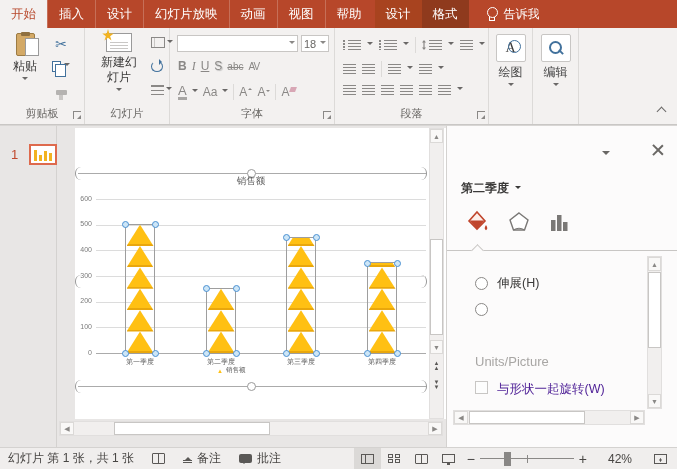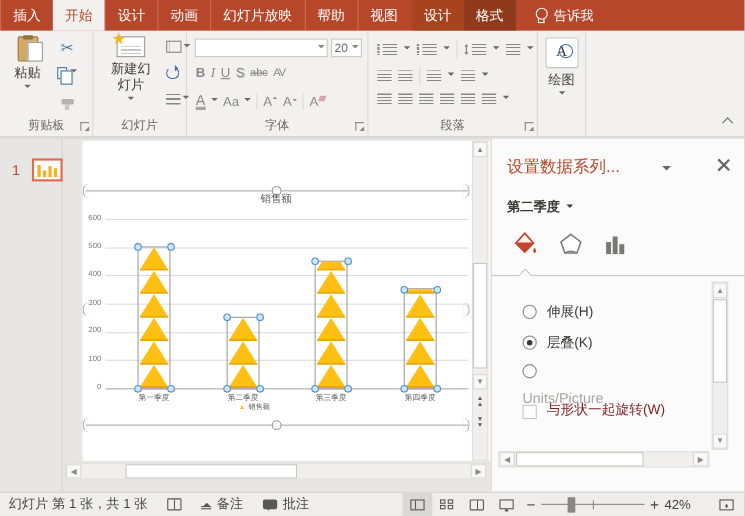--- a/index.html
+++ b/index.html
@@ -131,21 +131,21 @@
 .psection{position:absolute;left:14px;top:54px;font-weight:bold;font-size:12px;color:#3B3A39;display:flex;align-items:center;gap:6px}
 .psection .caret{border-top-color:#3B3A39}
 .picon{position:absolute;top:82px;width:28px;height:28px;display:flex;align-items:center;justify-content:center}
 .pdiv{position:absolute;left:0;right:0;top:124px;border-top:1px solid #C8C6C4}
 .pdiv::after{content:'';position:absolute;left:26px;top:-5px;width:8px;height:8px;background:#FCFBFB;border-left:1px solid #C8C6C4;border-top:1px solid #C8C6C4;transform:rotate(45deg)}
 .popts{position:absolute;left:28px;top:149px;display:flex;flex-direction:column;gap:11px}
 .opt{display:flex;align-items:center;gap:9px;font-size:12.5px;color:#3B3A39}
 .radio{width:13px;height:13px;border:1px solid #8A8886;border-radius:50%;background:#fff;position:relative;flex:none}
 .radio.checked::after{content:'';position:absolute;left:3px;top:3px;width:5px;height:5px;background:#3B3A39;border-radius:50%}
 .punits{position:absolute;left:28px;top:228px;font-size:13px;color:#A8A6A4}
-.pcheck{position:absolute;left:28px;top:238px;display:flex;align-items:flex-end;gap:9px;font-size:12.5px;color:#7f1d1d}
+.pcheck{position:absolute;left:28px;top:255px;display:flex;align-items:flex-start;gap:9px;font-size:12.5px;color:#4c1d95}
 .cb{width:13px;height:13px;border:1px solid #C8C6C4;background:#FDFDFD;flex:none}
 .pvsb{position:absolute;left:200px;top:130px;width:15px;height:153px;background:#F1EFEE;border:1px solid #E1DFDE}
 .pvthumb{position:absolute;left:0;top:15px;width:13px;height:76px;background:#fff;border:1px solid #C8C6C4}
 .phsb{position:absolute;left:6px;top:284px;width:192px;height:15px;background:#F1EFEE;border:1px solid #E1DFDE}
 .phthumb{position:absolute;left:15px;top:0;width:116px;height:13px;background:#fff;border:1px solid #C8C6C4}
 
 
 .statusbar{position:absolute;left:0;top:447px;width:677px;height:22px;background:#F0EEED;border-top:1px solid #D4D2D0;display:flex;align-items:center;font-size:12px;color:#484644}
 .sitem{display:flex;align-items:center;gap:5px;margin-left:18px}
 .sitem:first-child{margin-left:8px}
@@ -162,39 +162,39 @@
 .ic-grid{display:grid;grid-template-columns:5px 5px;gap:1.5px}
 .ic-grid i{width:5px;height:4px;border:1px solid #5A5856}
 .ic-read{width:13px;height:10px;border:1px solid #5A5856;border-radius:1px;background:linear-gradient(90deg,transparent 5.5px,#5A5856 5.5px 6.5px,transparent 6.5px)}
 .ic-show{position:relative;width:13px;height:9px;border:1px solid #5A5856}
 .ic-show::after{content:'';position:absolute;left:4px;bottom:-3px;width:3px;height:2px;background:#5A5856}
 .zminus,.zplus{font-size:14px;color:#484644;padding:0 5px}
 .zslider{position:relative;width:94px;height:14px}
 .zslider::before{content:'';position:absolute;left:0;right:0;top:6.5px;height:1px;background:#8A8886}
 .zslider::after{content:'';position:absolute;left:47px;top:3px;width:1px;height:8px;background:#8A8886}
 .zthumb{position:absolute;left:24px;top:0;width:7px;height:14px;background:#898785}
-.zval{width:40px;text-align:left;margin-right:6px}
+.zval{width:40px;text-align:right;margin-right:18px}
 .ic-fit{position:relative;width:13px;height:10px;border:1px solid #5A5856;margin-right:10px;margin-left:4px}
 .ic-fit::before{content:'';position:absolute;left:2px;top:3px;border:2.5px solid transparent;border-right-color:#5A5856}
 .ic-fit::after{content:'';position:absolute;right:2px;top:3px;border:2.5px solid transparent;border-left-color:#5A5856}
 </style>
 </head>
 <body>
 
 <div class="app">
 
   <div class="tabbar">
     <div class="tabs">
+        <span class="tab active">开始</span>
         <span class="tab">插入</span>
-        <span class="tab active">开始</span>
         <span class="tab">设计</span>
+        <span class="tab">幻灯片放映</span>
         <span class="tab">动画</span>
-        <span class="tab">幻灯片放映</span>
+        <span class="tab">视图</span>
         <span class="tab">帮助</span>
-        <span class="tab">视图</span>
       </div>
     <div class="ctx">
         <span class="tab">设计</span>
         <span class="tab activectx">格式</span>
       </div>
     <div class="tellme">
       <span class="bulb"></span>
       <span>告诉我</span>
     </div>
 
@@ -242,21 +242,21 @@
         </span>
       <div class="glabel">幻灯片</div>
     </div>
 
     <div class="group g-font">
       <div class="combo fname">
           <span></span>
           <span class="caret"></span>
         </div>
       <div class="combo fsize">
-          <span>20</span>
+          <span>18</span>
           <span class="caret"></span>
         </div>
       <div class="fbtns">
           <span class="fb b">B</span>
           <span class="fb i">I</span>
           <span class="fb u">U</span>
           <span class="fb s">S</span>
           <span class="fb abc">abc</span>
           <span class="fb av">AV</span>
         </div>
@@ -312,20 +312,29 @@
     <div class="group g-draw">
       <div class="toolbtn">
         <span class="toolbox">
             <span class="ic-draw">A</span>
           </span>
         <span class="lbl">绘图</span>
         <span class="caret"></span>
       </div>
     </div>
 
+    <div class="group g-edit">
+      <div class="toolbtn">
+        <span class="toolbox">
+            <span class="ic-find"></span>
+          </span>
+        <span class="lbl">编辑</span>
+        <span class="caret"></span>
+      </div>
+    </div>
 
     <div class="group g-rest">
       <span class="chev"></span>
     </div>
   </div>
 
   <div class="thumbs">
     <span class="tnum">1</span>
     <div class="tbox">
       <span class="tbar" style="height:11px"></span>
@@ -439,21 +448,20 @@
     </div>
 
     <div class="hsb">
       <span class="hbtn" style="left:0">◀</span>
       <span class="hthumb"></span>
       <span class="hbtn" style="right:0">▶</span>
     </div>
   </div>
 
   <div class="pane">
-    <div class="ptitle">设置数据系列...</div>
     <span class="pcaret"></span>
     <span class="pclose"></span>
     <div class="psection">
       <span>第二季度</span>
         <span class="caret"></span>
     </div>
     <span class="picon" style="left:16px">
       <svg width="24" height="24" viewBox="0 0 24 24">
         <path d="M12 2 L20 11 L12 19 L4 11 Z" fill="#FDEFEA" stroke="#C0452C" stroke-width="1.6"></path>
         <path d="M4.5 10.5 L19.5 10.5 L12 19 Z" fill="#C0452C"></path>
@@ -473,24 +481,20 @@
         <rect x="16" y="12" width="4.5" height="9" fill="#7A7876"></rect>
       </svg>
     </span>
     <div class="pdiv"></div>
     <div class="popts">
         <div class="opt">
           <span class="radio"></span>
           <span>伸展(H)</span>
         </div>
         <div class="opt">
-          <span class="radio checked"></span>
-          <span>层叠(K)</span>
-        </div>
-        <div class="opt">
           <span class="radio"></span>
         </div>
       </div>
     <div class="punits">Units/Picture</div>
     <div class="pcheck">
       <span class="cb"></span>
       <span>与形状一起旋转(W)</span>
     </div>
     <div class="pvsb">
       <span class="sbtn2" style="top:0">▲</span>

